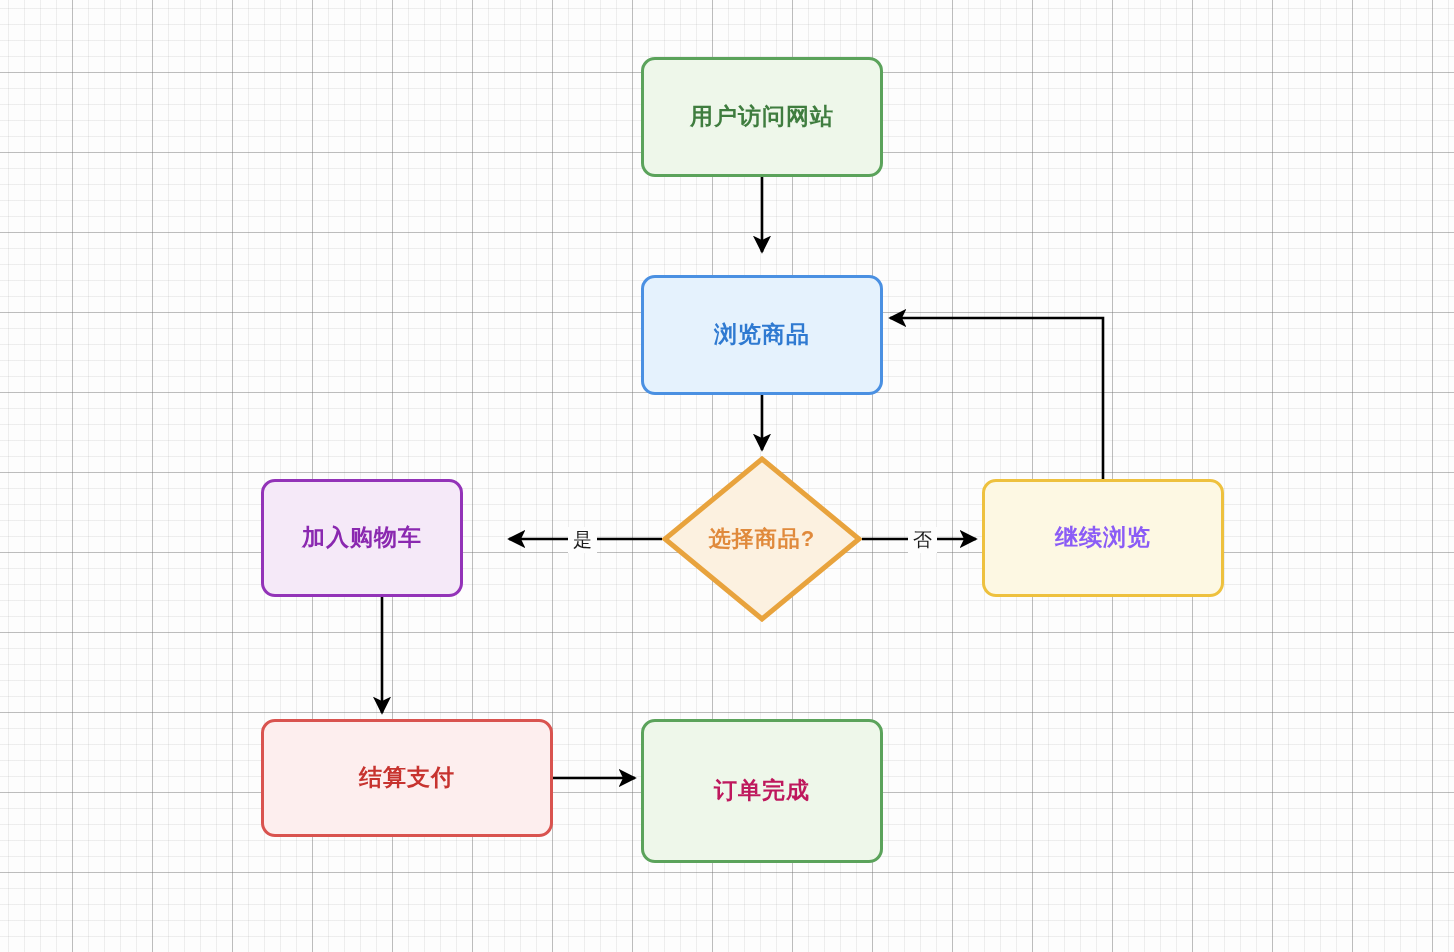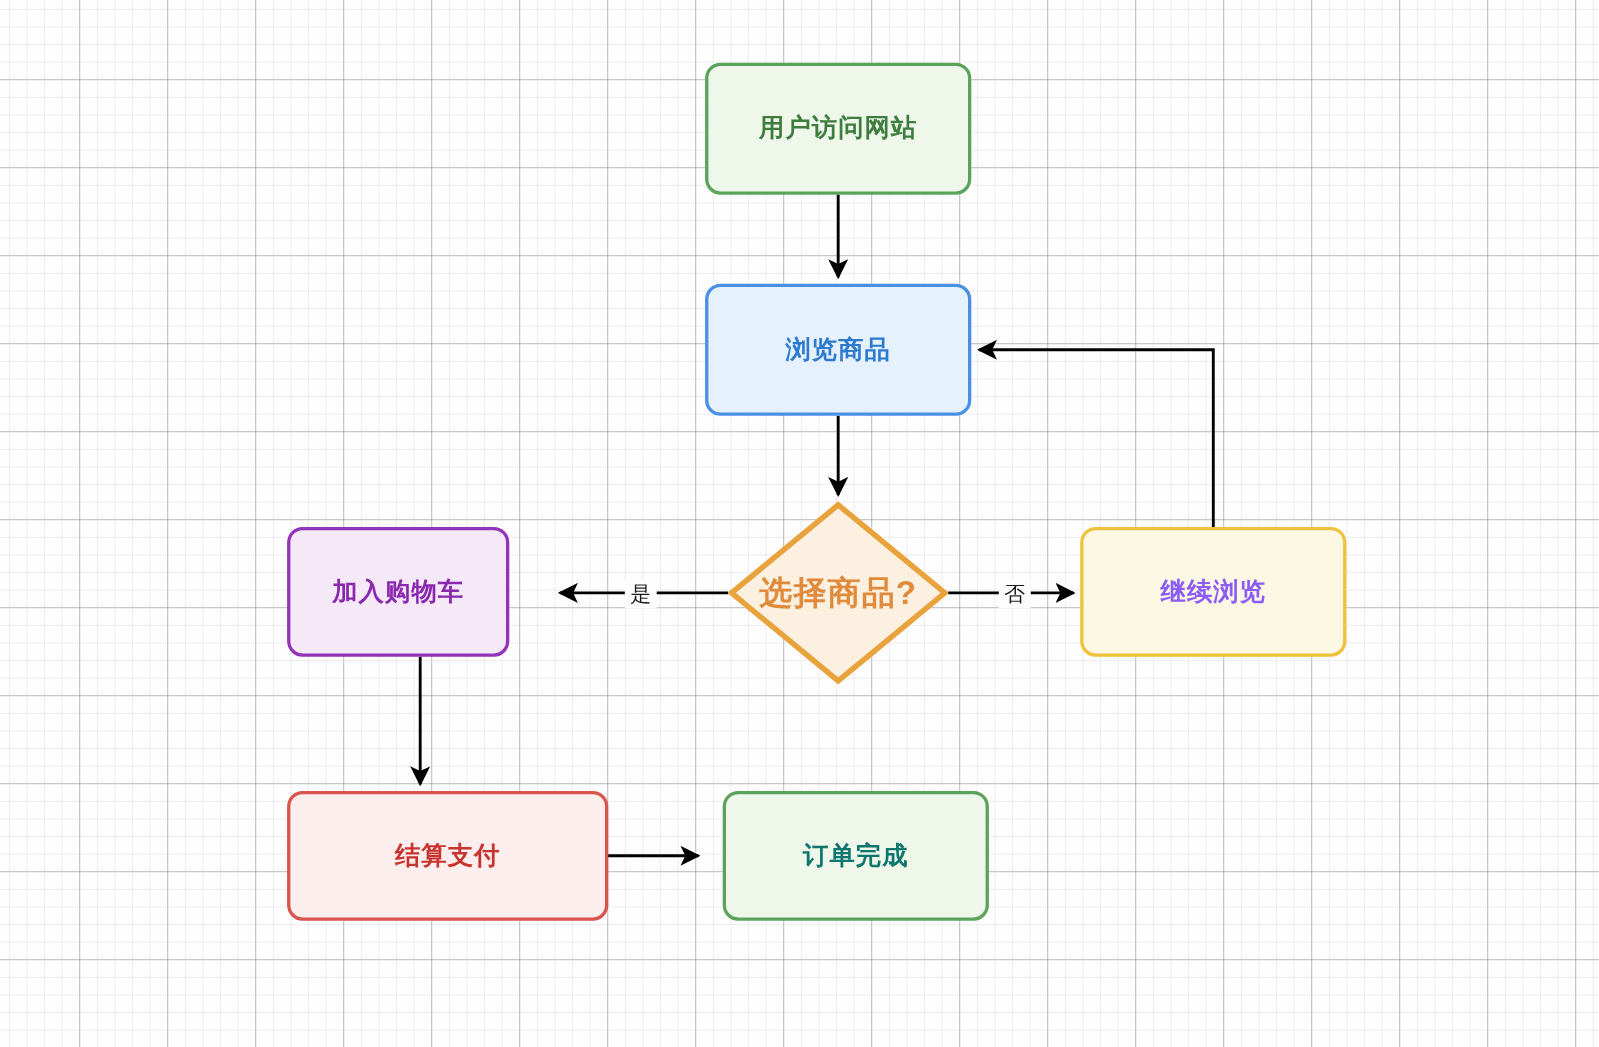--- a/index.html
+++ b/index.html
@@ -61,21 +61,21 @@
   }
   .diamond-shape {
     position: absolute;
     left: 0;
     top: 0;
     width: 100%;
     height: 100%;
   }
   .diamond-label {
     position: relative;
-    font-size: 30px;
+    font-size: 22px;
     font-weight: bold;
     letter-spacing: 1px;
     z-index: 2;
   }
   .edge-label {
     position: absolute;
     font-size: 19px;
     color: #1c1c1c;
     background: #fdfdfd;
     padding: 0 5px;
@@ -108,21 +108,21 @@
     <path d="M 382 597 L 382 713" stroke="#000000" stroke-width="2.6" fill="none" marker-end="url(#arrow)"></path>
 
     <path d="M 503 778 L 635 778" stroke="#000000" stroke-width="2.6" fill="none" marker-end="url(#arrow)"></path>
   </svg>
 
   <div class="node" style="left:641px; top:57px; width:242px; height:120px;
               border-color:#5ba35b; background:#eef7ea; color:#3f7d3f;">
     <span>用户访问网站</span>
   </div>
 
-  <div class="node" style="left:641px; top:258px; width:242px; height:120px;
+  <div class="node" style="left:641px; top:275px; width:242px; height:120px;
               border-color:#4a90e2; background:#e5f2fd; color:#2f7ad1;text-align:right;">
     <span>浏览商品</span>
   </div>
 
   <div class="diamond-wrap" style="left:662px; top:456px; width:200px; height:166px;">
     <svg class="diamond-shape" viewBox="0 0 200 166" xmlns="http://www.w3.org/2000/svg" preserveAspectRatio="none">
       <polygon points="100,3 197,83 100,163 3,83" fill="#fcf1e0" stroke="#e8a33d" stroke-width="5"></polygon>
     </svg>
     <span class="diamond-label" style="color:#e08a3c;">选择商品?</span>
   </div>
@@ -135,22 +135,22 @@
   <div class="node" style="left:982px; top:479px; width:242px; height:118px;
               border-color:#eec13e; background:#fdf8e3; color:#8b5cf6;">
     <span>继续浏览</span>
   </div>
 
   <div class="node" style="left:261px; top:719px; width:292px; height:118px;
               border-color:#d9534f; background:#fdeeee; color:#c7332f;">
     <span>结算支付</span>
   </div>
 
-  <div class="node" style="left:641px; top:719px; width:242px; height:118px;
-              border-color:#5ba35b; background:#eef7ea; color:#0f766e;margin-left:16px;">
+  <div class="node" style="left:641px; top:719px; width:242px; height:144px;
+              border-color:#5ba35b; background:#eef7ea; color:#be185d;">
     <span>订单完成</span>
   </div>
 
   <div class="edge-label" style="left:568px; top:527px;">是</div>
 
   <div class="edge-label" style="left:908px; top:527px;">否</div>
 
 </div>
 
 </body></html>

